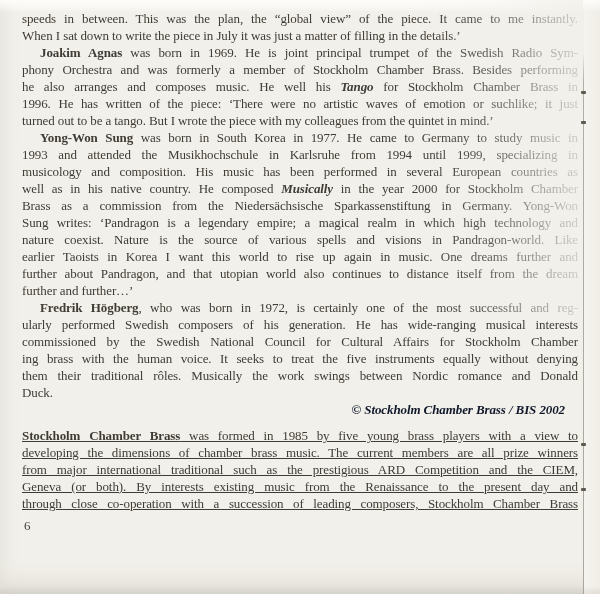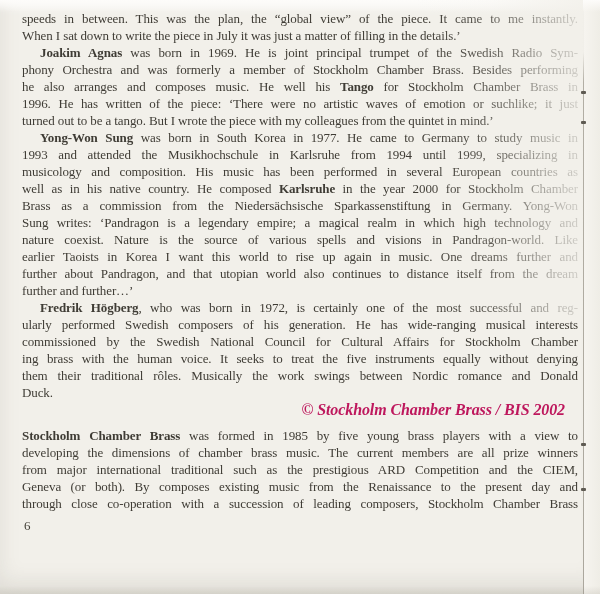--- a/index.html
+++ b/index.html
@@ -40,28 +40,28 @@
     text-align: justify;
     text-align-last: justify;
     height: 17px; overflow: hidden;
     white-space: normal;
   }
   .line.last { text-align-last: left; }
   .line.indent { text-indent: 18px; }
   .seg.regular { font-weight: normal; font-style: normal; }
   .seg.bold { font-weight: bold; }
   .seg.italic { font-style: italic; }
-  .seg.bold-italic { font-weight: bold; }
+  .seg.bold-italic { font-weight: bold; font-style: italic; }
   .credit {
     height: 18px; line-height: 18px;
     text-align: right; padding-right: 13px;
-    font-weight: bold; font-style: italic; font-size: 16px;
-    color: #be185d;
+    font-weight: bold; font-style: italic; font-size: 13px;
+    color: #0f172a;
   }
-  .footer-paras { margin-top: 8px; }
+  .footer-paras { margin-top: 8px; text-decoration: underline; }
   .page-number {
     margin-top: 5px; height: 17px; line-height: 17px;
     font-size: 13px; color: #45423a; padding-left: 2px;
   }
   .fade-overlay {
     position: absolute; left: 415px; top: 0; width: 168px; height: 316px;
     background: linear-gradient(to right,
       rgba(242,240,234,0) 0%,
       rgba(242,240,234,0.18) 45%,
       rgba(242,240,234,0.55) 75%,
@@ -91,21 +91,21 @@
           <div class="line indent"><span class="seg bold">Joakim Agnas</span><span class="seg regular"> was born in 1969. He is joint principal trumpet of the Swedish Radio Sym-</span></div>
           <div class="line"><span class="seg regular">phony Orchestra and was formerly a member of Stockholm Chamber Brass. Besides performing</span></div>
           <div class="line"><span class="seg regular">he also arranges and composes music. He well his </span><span class="seg bold-italic">Tango</span><span class="seg regular"> for Stockholm Chamber Brass in</span></div>
           <div class="line"><span class="seg regular">1996. He has written of the piece: ‘There were no artistic waves of emotion or suchlike; it just</span></div>
           <div class="line last"><span class="seg regular">turned out to be a tango. But I wrote the piece with my colleagues from the quintet in mind.’</span></div>
         </div>
         <div class="para">
           <div class="line indent"><span class="seg bold">Yong-Won Sung</span><span class="seg regular"> was born in South Korea in 1977. He came to Germany to study music in</span></div>
           <div class="line"><span class="seg regular">1993 and attended the Musikhochschule in Karlsruhe from 1994 until 1999, specializing in</span></div>
           <div class="line"><span class="seg regular">musicology and composition. His music has been performed in several European countries as</span></div>
-          <div class="line"><span class="seg regular">well as in his native country. He composed </span><span class="seg bold-italic">Karlsruhe</span><span class="seg regular"> in the year 2000 for Stockholm Chamber</span></div>
+          <div class="line"><span class="seg regular">well as in his native country. He composed </span><span class="seg bold-italic">Musically</span><span class="seg regular"> in the year 2000 for Stockholm Chamber</span></div>
           <div class="line"><span class="seg regular">Brass as a commission from the Niedersächsische Sparkassenstiftung in Germany. Yong-Won</span></div>
           <div class="line"><span class="seg regular">Sung writes: ‘Pandragon is a legendary empire; a magical realm in which high technology and</span></div>
           <div class="line"><span class="seg regular">nature coexist. Nature is the source of various spells and visions in Pandragon-world. Like</span></div>
           <div class="line"><span class="seg regular">earlier Taoists in Korea I want this world to rise up again in music. One dreams further and</span></div>
           <div class="line"><span class="seg regular">further about Pandragon, and that utopian world also continues to distance itself from the dream</span></div>
           <div class="line last"><span class="seg regular">further and further…’</span></div>
         </div>
         <div class="para">
           <div class="line indent"><span class="seg bold">Fredrik Högberg</span><span class="seg regular">, who was born in 1972, is certainly one of the most successful and reg-</span></div>
           <div class="line"><span class="seg regular">ularly performed Swedish composers of his generation. He has wide-ranging musical interests</span></div>
@@ -114,21 +114,21 @@
           <div class="line"><span class="seg regular">them their traditional rôles. Musically the work swings between Nordic romance and Donald</span></div>
           <div class="line last"><span class="seg regular">Duck.</span></div>
         </div>
       </div>
     <div class="credit">© Stockholm Chamber Brass / BIS 2002</div>
     <div id="footer-paras" class="footer-paras">
         <div class="para">
           <div class="line"><span class="seg bold">Stockholm Chamber Brass</span><span class="seg regular"> was formed in 1985 by five young brass players with a view to</span></div>
           <div class="line"><span class="seg regular">developing the dimensions of chamber brass music. The current members are all prize winners</span></div>
           <div class="line"><span class="seg regular">from major international traditional such as the prestigious ARD Competition and the CIEM,</span></div>
-          <div class="line"><span class="seg regular">Geneva (or both). By composes existing music from the Renaissance to the present day and</span></div>
+          <div class="line"><span class="seg regular">Geneva (or both). By interests existing music from the Renaissance to the present day and</span></div>
           <div class="line"><span class="seg regular">through close co-operation with a succession of leading composers, Stockholm Chamber Brass</span></div>
         </div>
       </div>
     <div class="page-number">6</div>
   </div>
 
   <div class="fade-overlay"></div>
   <div class="fold-line"></div>
   <div class="edge-tick" style="top: 91px;"></div>
   <div class="edge-tick" style="top: 121px;"></div>

